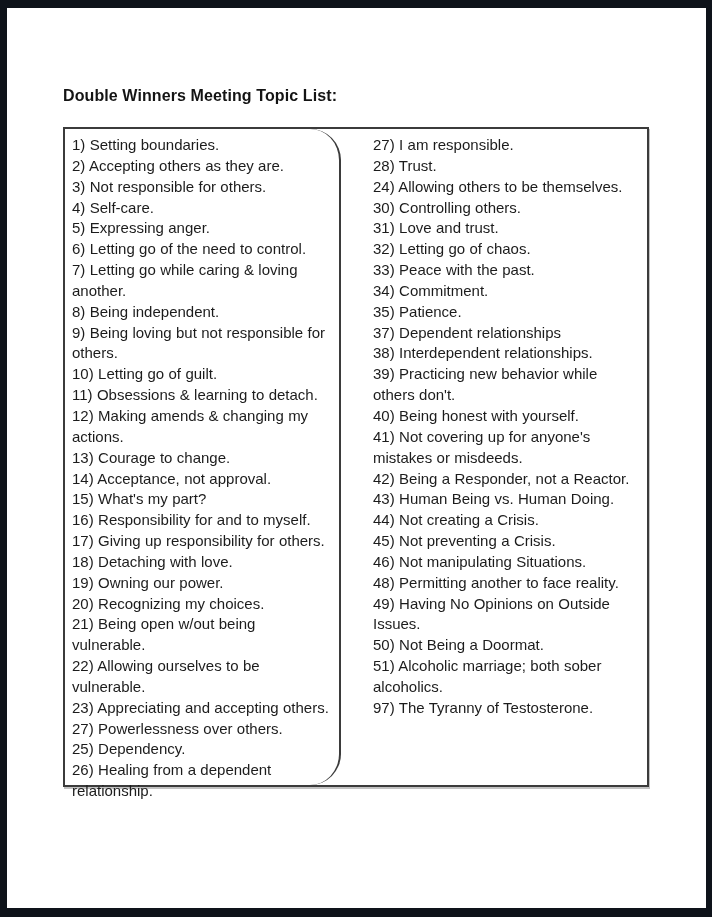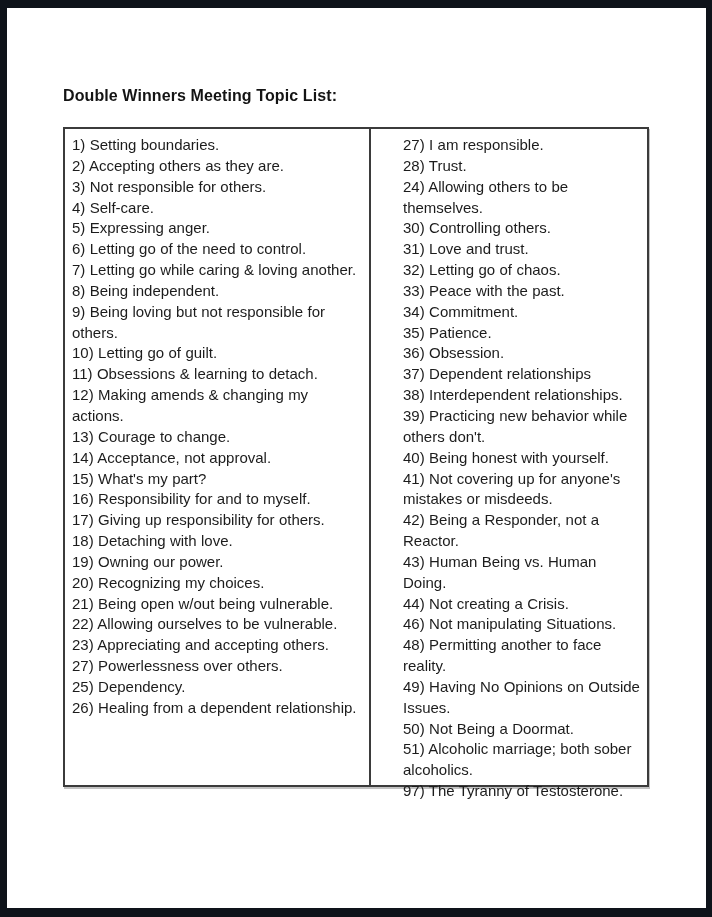--- a/index.html
+++ b/index.html
@@ -45,23 +45,24 @@
     box-shadow: 1px 2px 0 rgba(120,120,120,0.45);
   }
   .cell {
     box-sizing: border-box;
     padding: 6px 6px 0 7px;
     font-size: 15px;
     line-height: 20.85px;
     color: #1c1c1c;
   }
   .cell.left {
-    width: 306px;
+    width: 276px;
     border-right: 2px solid #3b3b3b;
     padding-right: 10px;
+    border-radius: 31px;
   }
   .cell.right {
     flex: 1;
     margin-left: 25px;
   }
   .topic-item {
     white-space: normal;
     word-spacing: 0.2px;
   }
 </style>
@@ -103,29 +104,29 @@
     <div class="cell right">
         <div class="topic-item">27) I am responsible.</div>
         <div class="topic-item">28) Trust.</div>
         <div class="topic-item">24) Allowing others to be themselves.</div>
         <div class="topic-item">30) Controlling others.</div>
         <div class="topic-item">31) Love and trust.</div>
         <div class="topic-item">32) Letting go of chaos.</div>
         <div class="topic-item">33) Peace with the past.</div>
         <div class="topic-item">34) Commitment.</div>
         <div class="topic-item">35) Patience.</div>
-        <div class="topic-item">36) Obsession.</div>
         <div class="topic-item">37) Dependent relationships</div>
         <div class="topic-item">38) Interdependent relationships.</div>
         <div class="topic-item">39) Practicing new behavior while others don't.</div>
         <div class="topic-item">40) Being honest with yourself.</div>
         <div class="topic-item">41) Not covering up for anyone's mistakes or misdeeds.</div>
         <div class="topic-item">42) Being a Responder, not a Reactor.</div>
         <div class="topic-item">43) Human Being vs. Human Doing.</div>
         <div class="topic-item">44) Not creating a Crisis.</div>
+        <div class="topic-item">45) Not preventing a Crisis.</div>
         <div class="topic-item">46) Not manipulating Situations.</div>
         <div class="topic-item">48) Permitting another to face reality.</div>
         <div class="topic-item">49) Having No Opinions on Outside Issues.</div>
         <div class="topic-item">50) Not Being a Doormat.</div>
         <div class="topic-item">51) Alcoholic marriage; both sober alcoholics.</div>
         <div class="topic-item">97) The Tyranny of Testosterone.</div>
       </div>
   </div>
 </div>
 

